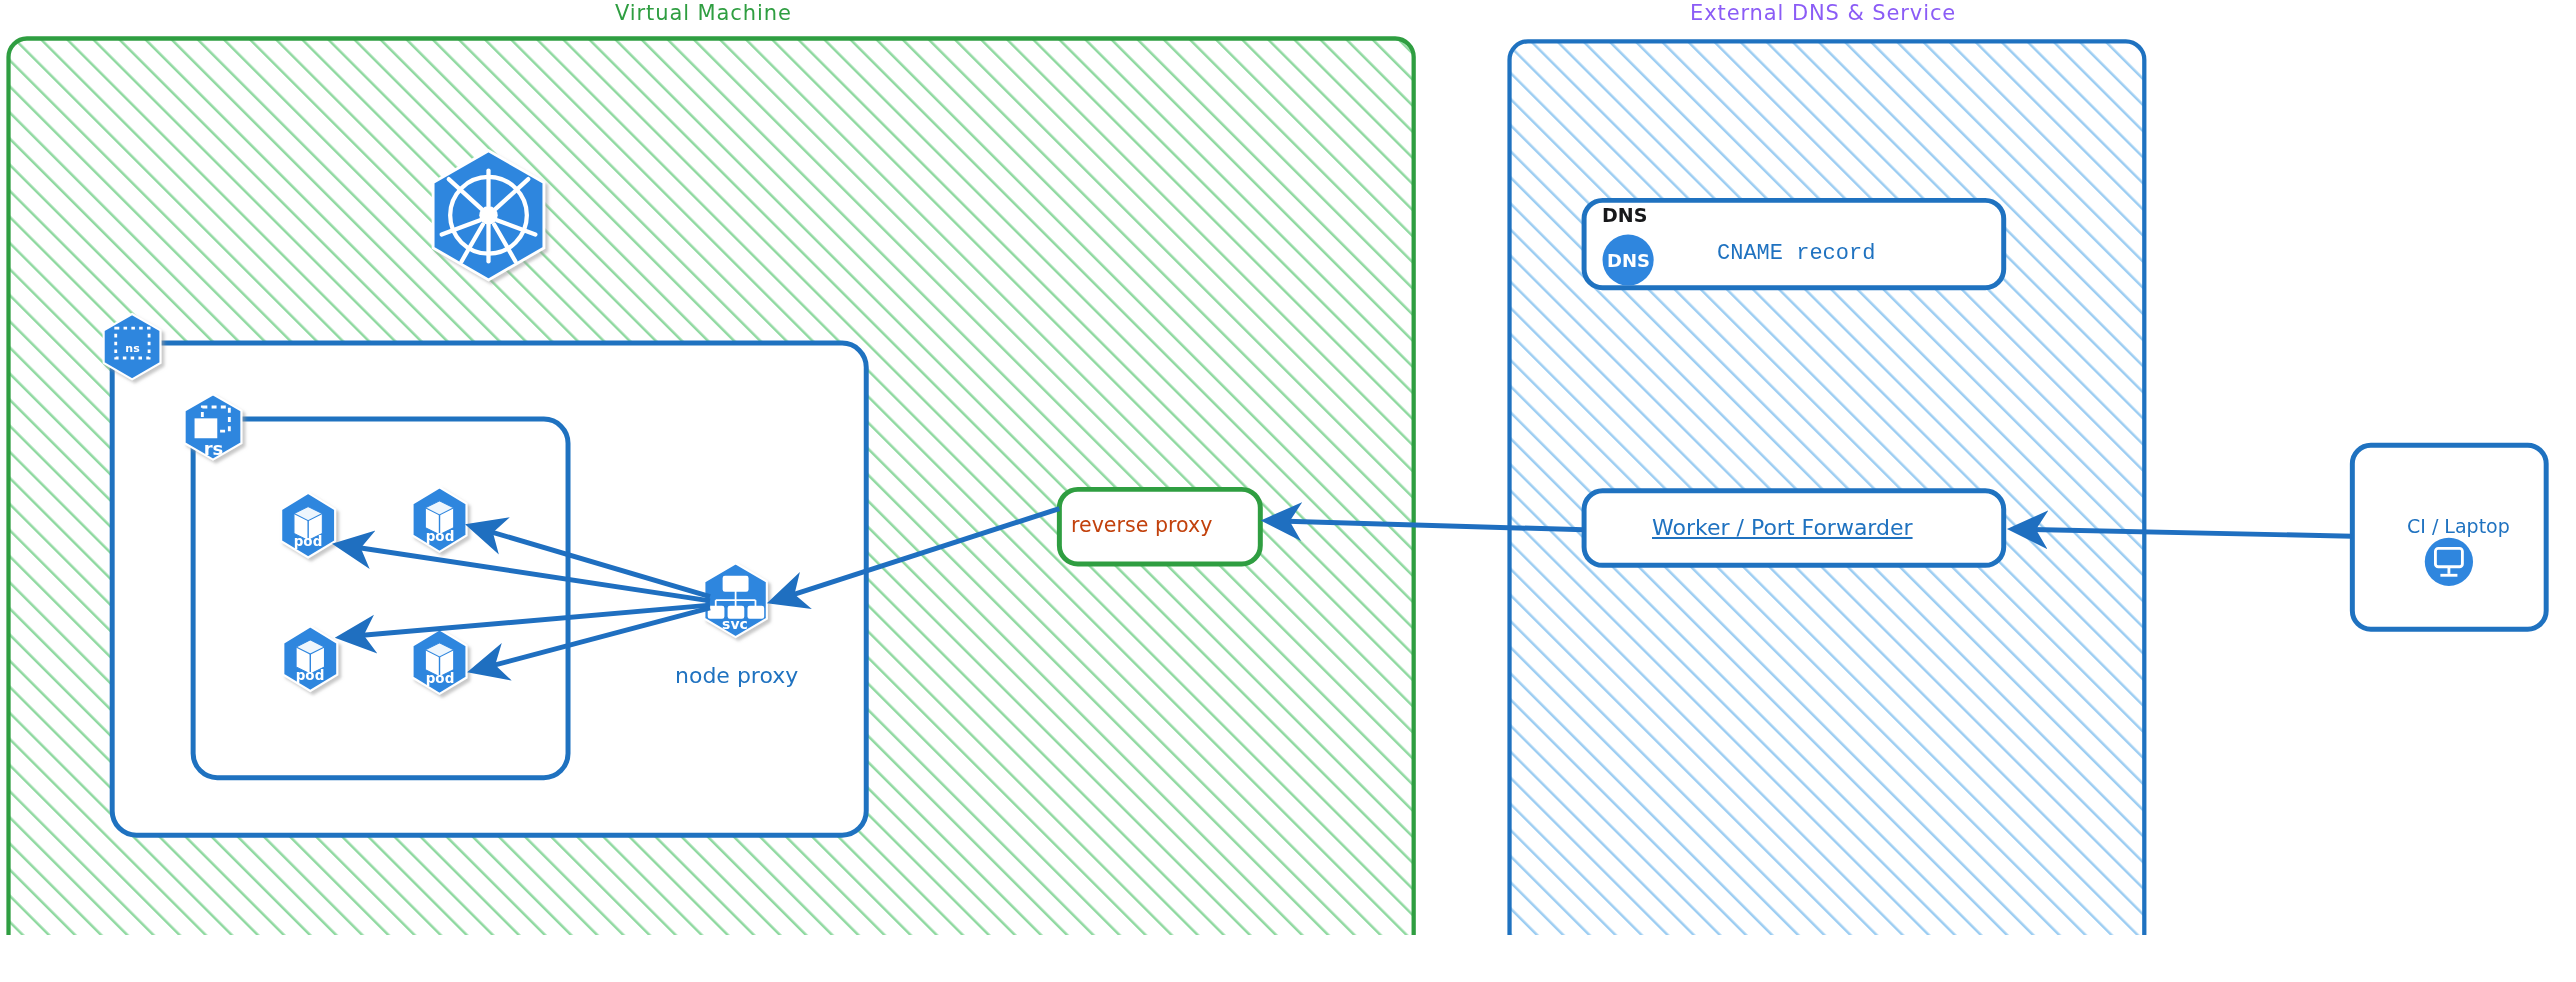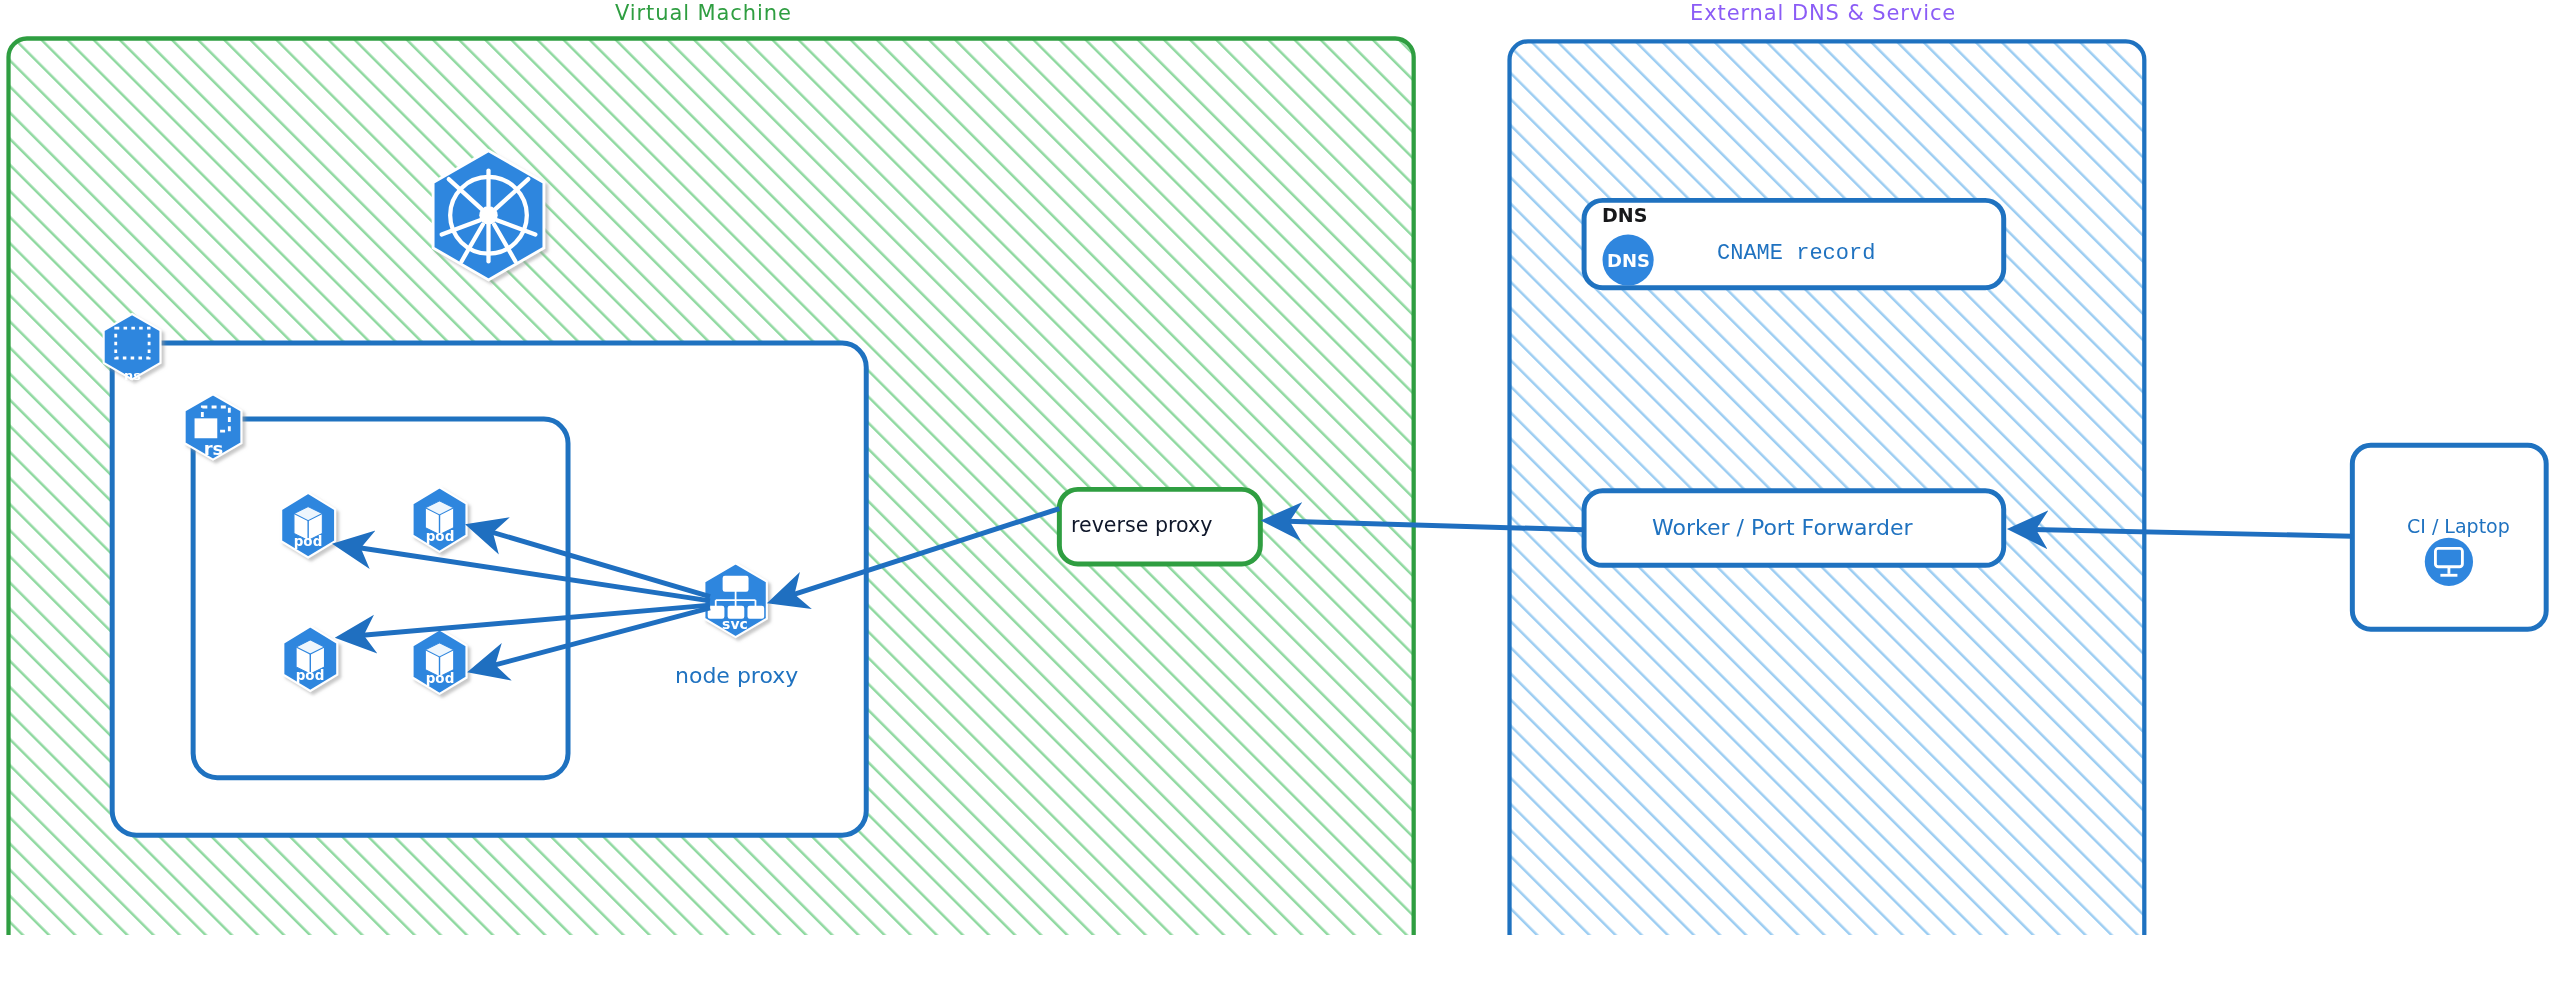--- a/index.html
+++ b/index.html
@@ -35,21 +35,21 @@
   .grp-title.green { color: #2f9e41; }
   .grp-title.blue  { color: #8b5cf6; }
 
   .node-label {
     position: absolute;
     white-space: nowrap;
     font-family: "DejaVu Sans", sans-serif;
     pointer-events: none;
   }
   .lbl-blue  { color: #1f72c0; }
-  .lbl-green { color: #0f172a; }
+  .lbl-green { color: #c2410c; }
   .lbl-black { color: #17181a; }
 
   .hexlabel {
     position: absolute;
     color: #ffffff;
     font-family: "DejaVu Sans", sans-serif;
     font-weight: bold;
     text-align: center;
     pointer-events: none;
   }
@@ -199,36 +199,36 @@
         <line x1="3437" y1="810" x2="3461" y2="810"></line>
       </g>
     </g>
 
     <line x1="3313" y1="755" x2="2837" y2="745" stroke="#1f6fc0" stroke-width="7" marker-end="url(#arrow-blue)"></line>
   </svg>
 
   <div class="grp-title green" style="left:615px; top:1.4px;">Virtual Machine</div>
   <div class="grp-title blue" style="left:1690px; top:1.4px;">External DNS &amp; Service</div>
 
-  <div class="hexlabel" style="left:104px; top:368px; width:57px; font-size:13px;">ns</div>
+  <div class="hexlabel" style="left:104px; top:342px; width:57px; font-size:11px;">ns</div>
   <div class="hexlabel" style="left:185px; top:438px; width:57px; font-size:18px;">rs</div>
 
   <div class="hexlabel" style="left:281px; top:533px; width:54px; font-size:13.5px;">pod</div>
   <div class="hexlabel" style="left:413px; top:528px; width:54px; font-size:13.5px;">pod</div>
   <div class="hexlabel" style="left:283px; top:667px; width:54px; font-size:13.5px;">pod</div>
   <div class="hexlabel" style="left:413px; top:670px; width:54px; font-size:13.5px;">pod</div>
 
   <div class="hexlabel" style="left:704px; top:616px; width:62px; font-size:14px;">svc</div>
 
   <div class="node-label lbl-blue" style="left:675px; top:663px; font-size:22px;">node proxy</div>
 
   <div class="node-label lbl-green" style="left:1071px; top:513px; font-size:20.6px;">reverse proxy</div>
 
   <div class="node-label lbl-black" style="left:1602px; top:204px; font-size:19px; font-weight:bold;">DNS</div>
   <div class="hexlabel" style="left:1603px; top:250px; width:51px; font-size:18px;">DNS</div>
   <div class="node-label lbl-blue" style="left:1717px; top:241px; font-size:22px;font-family:Liberation Mono, monospace;">CNAME record</div>
 
-  <div class="node-label lbl-blue" style="left:1652px; top:515px; font-size:22px;">Worker / Port Forwarder</div>
+  <div class="node-label lbl-blue" style="left:1652px; top:515px; font-size:22px;text-decoration:underline;">Worker / Port Forwarder</div>
 
   <div class="node-label lbl-blue" style="left:2407px; top:515px; font-size:19px;">CI / Laptop</div>
 
 </div>
 
 
 </body></html>

